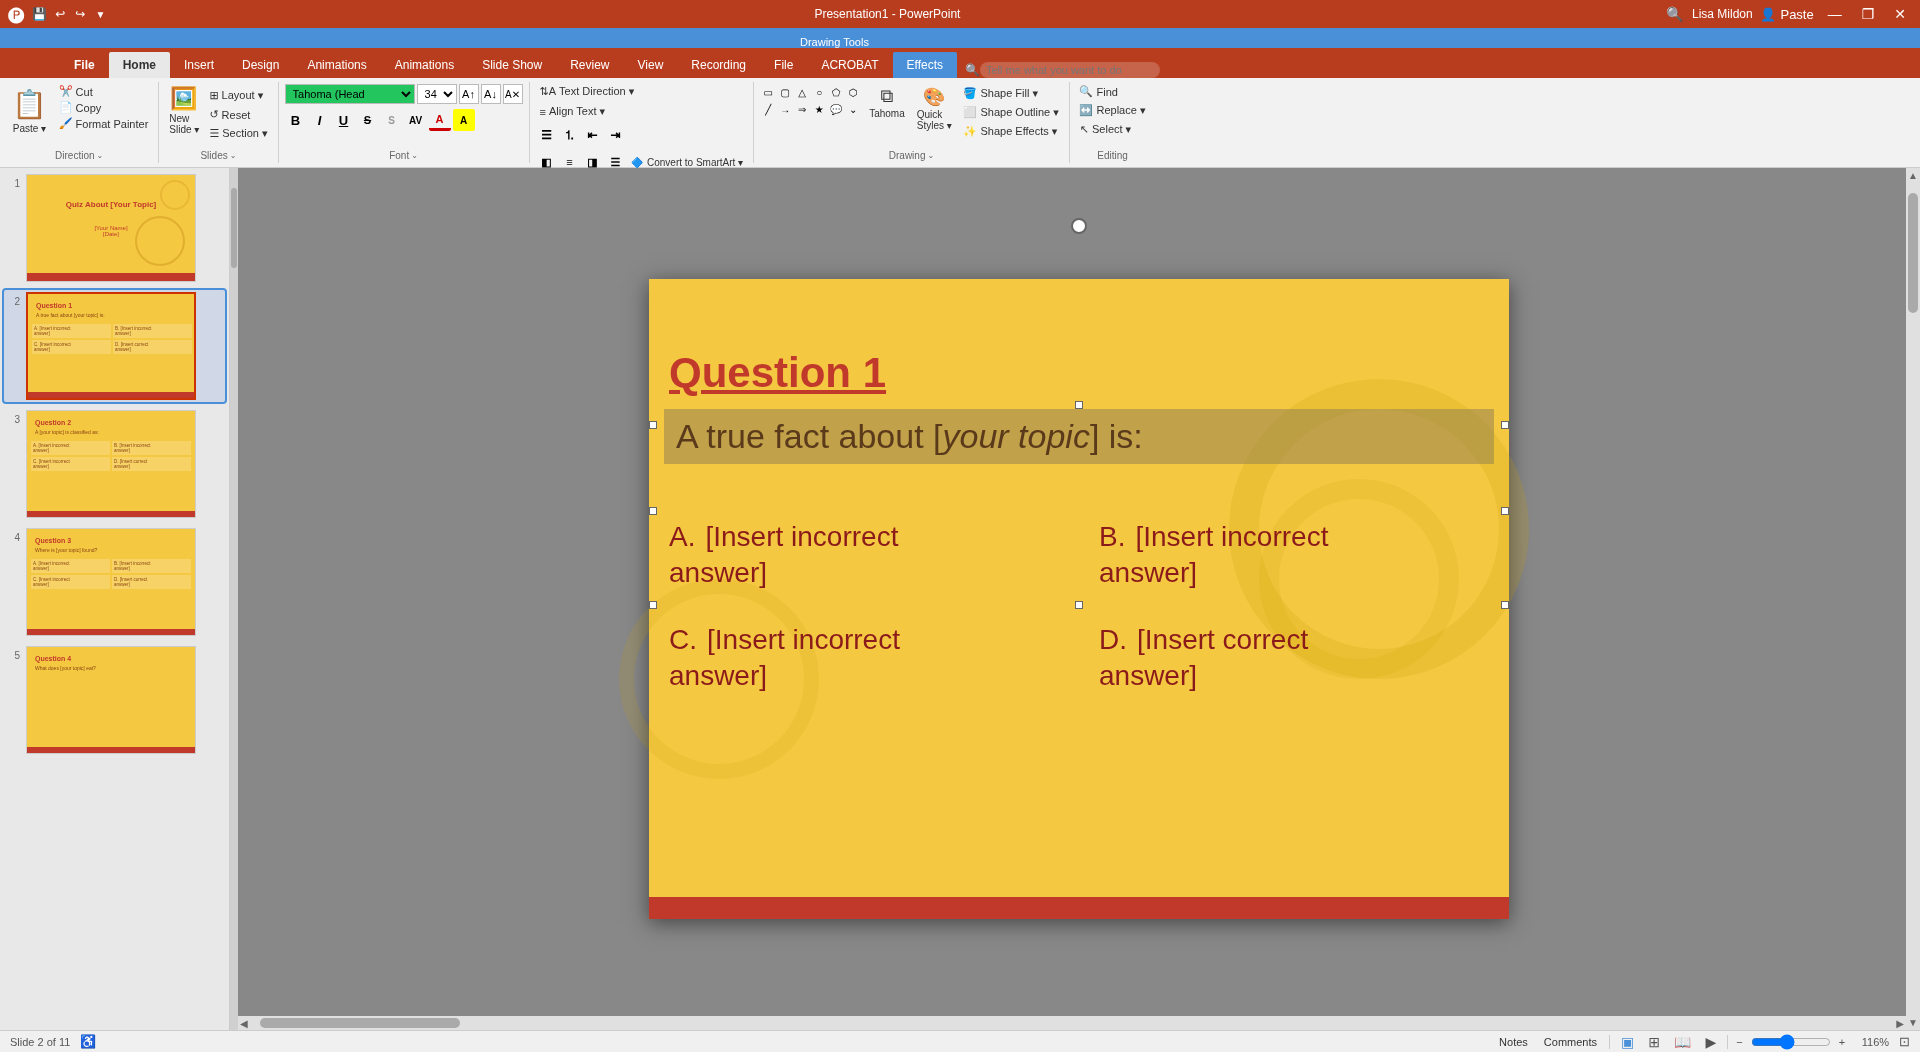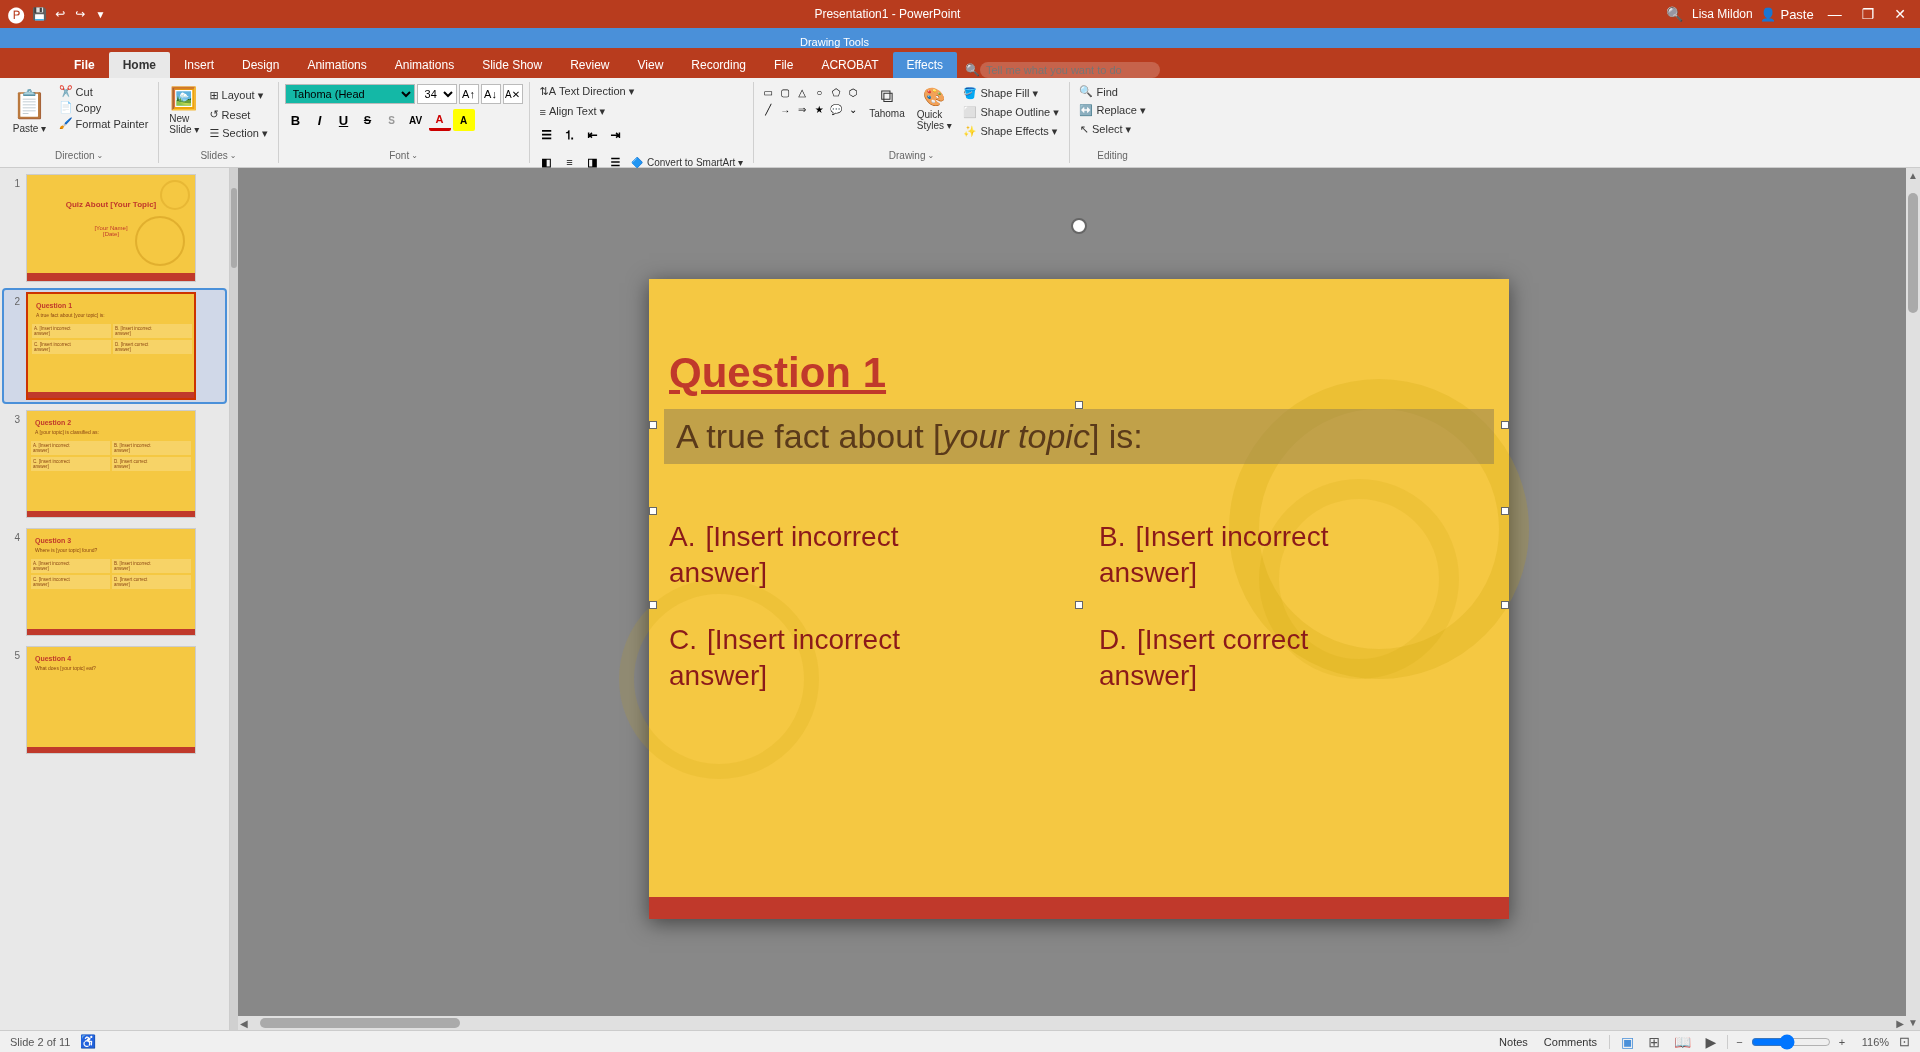--- a/index.html
+++ b/index.html
@@ -109,21 +109,21 @@
       font-size: 11px;
       color: #333;
       gap: 3px;
       white-space: nowrap;
     }
 
     .rbn-col { display: flex; flex-direction: column; gap: 1px; justify-content: flex-start; }
 
     
     .font-row { display: flex; align-items: center; gap: 2px; margin-bottom: 2px; }
-    .font-select { font-size: 11px; border: 1px solid #bbb; padding: 1px 3px; background: #14b8a6; width: 130px; height: 20px; }
+    .font-select { font-size: 11px; border: 1px solid #bbb; padding: 1px 3px; background: #22c55e; width: 130px; height: 20px; }
     .font-size-select { font-size: 11px; border: 1px solid #bbb; padding: 1px 3px; background: white; width: 40px; height: 20px; }
     .font-btn { width: 20px; height: 20px; border: 1px solid #bbb; background: white; cursor: pointer; font-size: 11px; display: flex; align-items: center; justify-content: center; }
 
     .format-btn { width: 22px; height: 22px; display: inline-flex; align-items: center; justify-content: center; cursor: pointer; border-radius: 2px; font-size: 13px; font-weight: bold; }
     .format-btn.bold { font-weight: 900; }
     .format-btn.italic { font-style: italic; }
     .format-btn.underline { text-decoration: underline; }
 
     
     .para-row { display: flex; align-items: center; gap: 1px; margin-bottom: 2px; }

